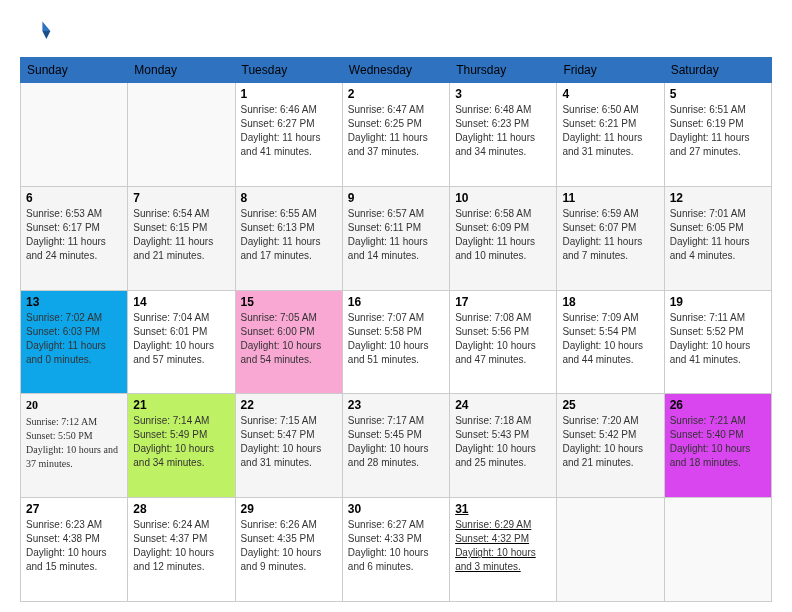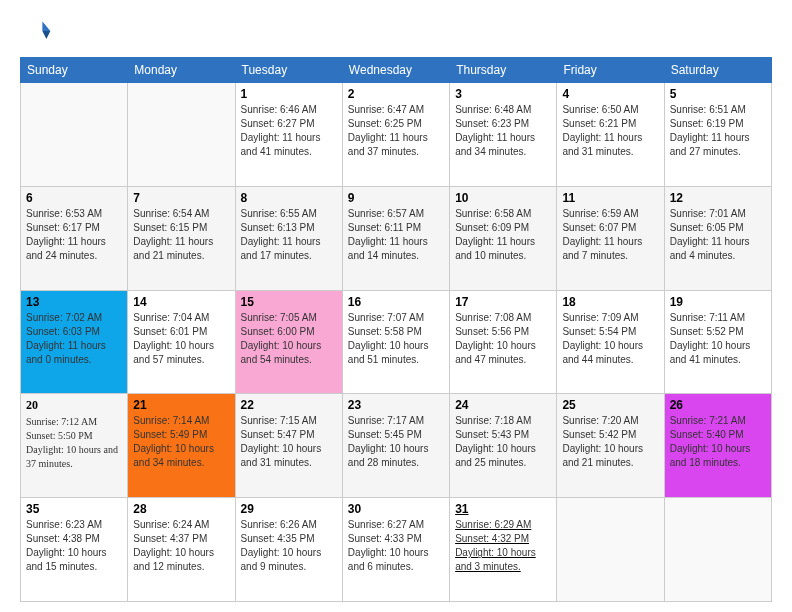--- a/index.html
+++ b/index.html
@@ -52,21 +52,21 @@
       color: #555;
     }
     .calendar {
       width: 100%;
       border-collapse: collapse;
       flex: 1;
       font-size: 10.5px;
     }
     .calendar th {
       background-color: #2f72c0;
-      color: #ffffff;
+      color: #000000;
       text-align: left;
       padding: 5px 6px;
       font-size: 12px;
       font-weight: normal;
       border: 1px solid #2f72c0;
     }
     .calendar td {
       border: 1px solid #ccc;
       vertical-align: top;
       padding: 4px 5px;
@@ -211,21 +211,21 @@
           <td style="background: rgb(255, 255, 255);">
             <span class="day-num">19</span>
             <div class="day-info">Sunrise: 7:11 AM<br>Sunset: 5:52 PM<br>Daylight: 10 hours and 41 minutes.</div>
           </td>
         </tr>
         <tr>
           <td style="background: rgb(245, 245, 245); font-family: Liberation Serif, serif;">
             <span class="day-num">20</span>
             <div class="day-info">Sunrise: 7:12 AM<br>Sunset: 5:50 PM<br>Daylight: 10 hours and 37 minutes.</div>
           </td>
-          <td style="background: #f97316;">
+          <td style="background: #bef264;">
             <span class="day-num">21</span>
             <div class="day-info">Sunrise: 7:14 AM<br>Sunset: 5:49 PM<br>Daylight: 10 hours and 34 minutes.</div>
           </td>
           <td style="background: rgb(245, 245, 245);">
             <span class="day-num">22</span>
             <div class="day-info">Sunrise: 7:15 AM<br>Sunset: 5:47 PM<br>Daylight: 10 hours and 31 minutes.</div>
           </td>
           <td style="background: rgb(245, 245, 245); margin-top: 40px;">
             <span class="day-num">23</span>
             <div class="day-info">Sunrise: 7:17 AM<br>Sunset: 5:45 PM<br>Daylight: 10 hours and 28 minutes.</div>
@@ -238,21 +238,21 @@
             <span class="day-num">25</span>
             <div class="day-info">Sunrise: 7:20 AM<br>Sunset: 5:42 PM<br>Daylight: 10 hours and 21 minutes.</div>
           </td>
           <td style="background: #d946ef; margin-left: 16px;">
             <span class="day-num">26</span>
             <div class="day-info">Sunrise: 7:21 AM<br>Sunset: 5:40 PM<br>Daylight: 10 hours and 18 minutes.</div>
           </td>
         </tr>
         <tr>
           <td style="background: rgb(255, 255, 255);">
-            <span class="day-num">35</span>
+            <span class="day-num">27</span>
             <div class="day-info">Sunrise: 6:23 AM<br>Sunset: 4:38 PM<br>Daylight: 10 hours and 15 minutes.</div>
           </td>
           <td style="background: rgb(255, 255, 255);">
             <span class="day-num">28</span>
             <div class="day-info">Sunrise: 6:24 AM<br>Sunset: 4:37 PM<br>Daylight: 10 hours and 12 minutes.</div>
           </td>
           <td style="background: rgb(255, 255, 255); margin-left: 21px;">
             <span class="day-num">29</span>
             <div class="day-info">Sunrise: 6:26 AM<br>Sunset: 4:35 PM<br>Daylight: 10 hours and 9 minutes.</div>
           </td>

